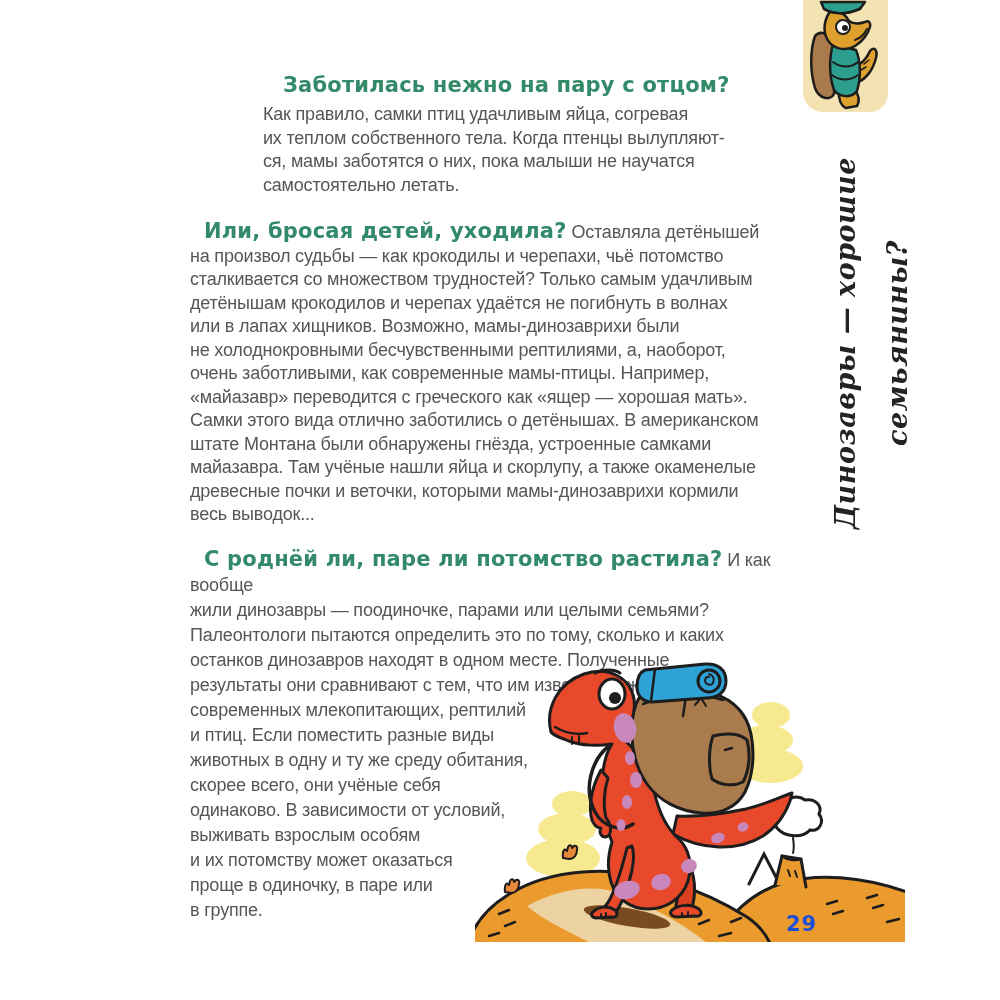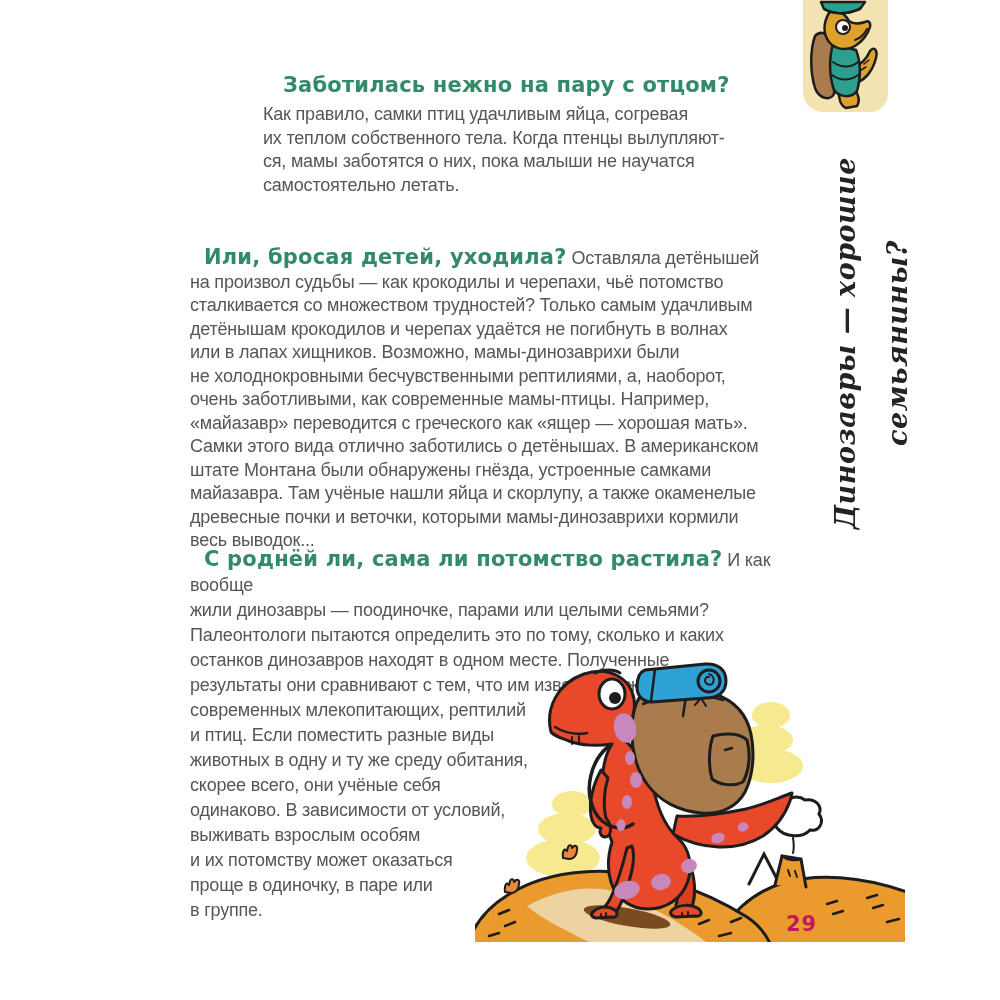--- a/index.html
+++ b/index.html
@@ -9,28 +9,28 @@
 
   .sec { position:absolute; color:var(--body_text,#55565a); font-size:18px;
          letter-spacing:-0.2px; }
   .sec p { margin:0; white-space:pre-line; }
   .h { color:var(--heading_green,#338a68); font-weight:bold; font-size:21px;
        letter-spacing:0.2px; font-family:"DejaVu Sans", sans-serif; }
   .h.block { display:block; margin:0 0 4px 20px; line-height:27px; }
   .indent { text-indent:14px; }
 
   .sec1 { left:263px; top:72px;  width:470px; line-height:23.5px; }
-  .sec2 { left:190px; top:220px; width:610px; line-height:23.5px;margin-top:26px; }
+  .sec2 { left:190px; top:220px; width:610px; line-height:23.5px; }
   .sec3 { left:190px; top:547px; width:620px; line-height:25px; }
 
   .vertical-title { position:absolute; left:618px; top:317px; width:455px; height:52px;
        transform:rotate(-90deg); text-align:center; color:#222325;
        font:italic 600 27px/52px "DejaVu Serif", serif; letter-spacing:0.5px; }
 
-  .page-number { position:absolute; left:786px; top:912px; color:#be185d;
+  .page-number { position:absolute; left:786px; top:912px; color:#1d4ed8;
        font:bold 21px "DejaVu Sans", sans-serif; letter-spacing:1px; }
 
   .main-illustration { position:absolute; left:475px; top:652px; width:430px; height:290px; }
   .corner-badge { position:absolute; left:803px; top:0; width:85px; height:112px; }
 </style>
 </head>
 <body>
 
 <div class="page">
 
@@ -52,21 +52,21 @@
 очень заботливыми, как современные мамы-птицы. Например,
 «майазавр» переводится с греческого как «ящер — хорошая мать».
 Самки этого вида отлично заботились о детёнышах. В американском
 штате Монтана были обнаружены гнёзда, устроенные самками
 майазавра. Там учёные нашли яйца и скорлупу, а также окаменелые
 древесные почки и веточки, которыми мамы-динозаврихи кормили
 весь выводок...</span></p>
   </section>
 
   <section class="sec sec3">
-    <p class="indent"><span class="h">С роднёй ли, сама ли потомство растила?</span> <span>И как вообще
+    <p class="indent"><span class="h">С роднёй ли, паре ли потомство растила?</span> <span>И как вообще
 жили динозавры — поодиночке, парами или целыми семьями?
 Палеонтологи пытаются определить это по тому, сколько и каких
 останков динозавров находят в одном месте. Полученные
 результаты они сравнивают с тем, что им известно о жизни</span></p>
     <p>современных млекопитающих, рептилий
 и птиц. Если поместить разные виды
 животных в одну и ту же среду обитания,
 скорее всего, они учёные себя
 одинаково. В зависимости от условий,
 выживать взрослым особям

